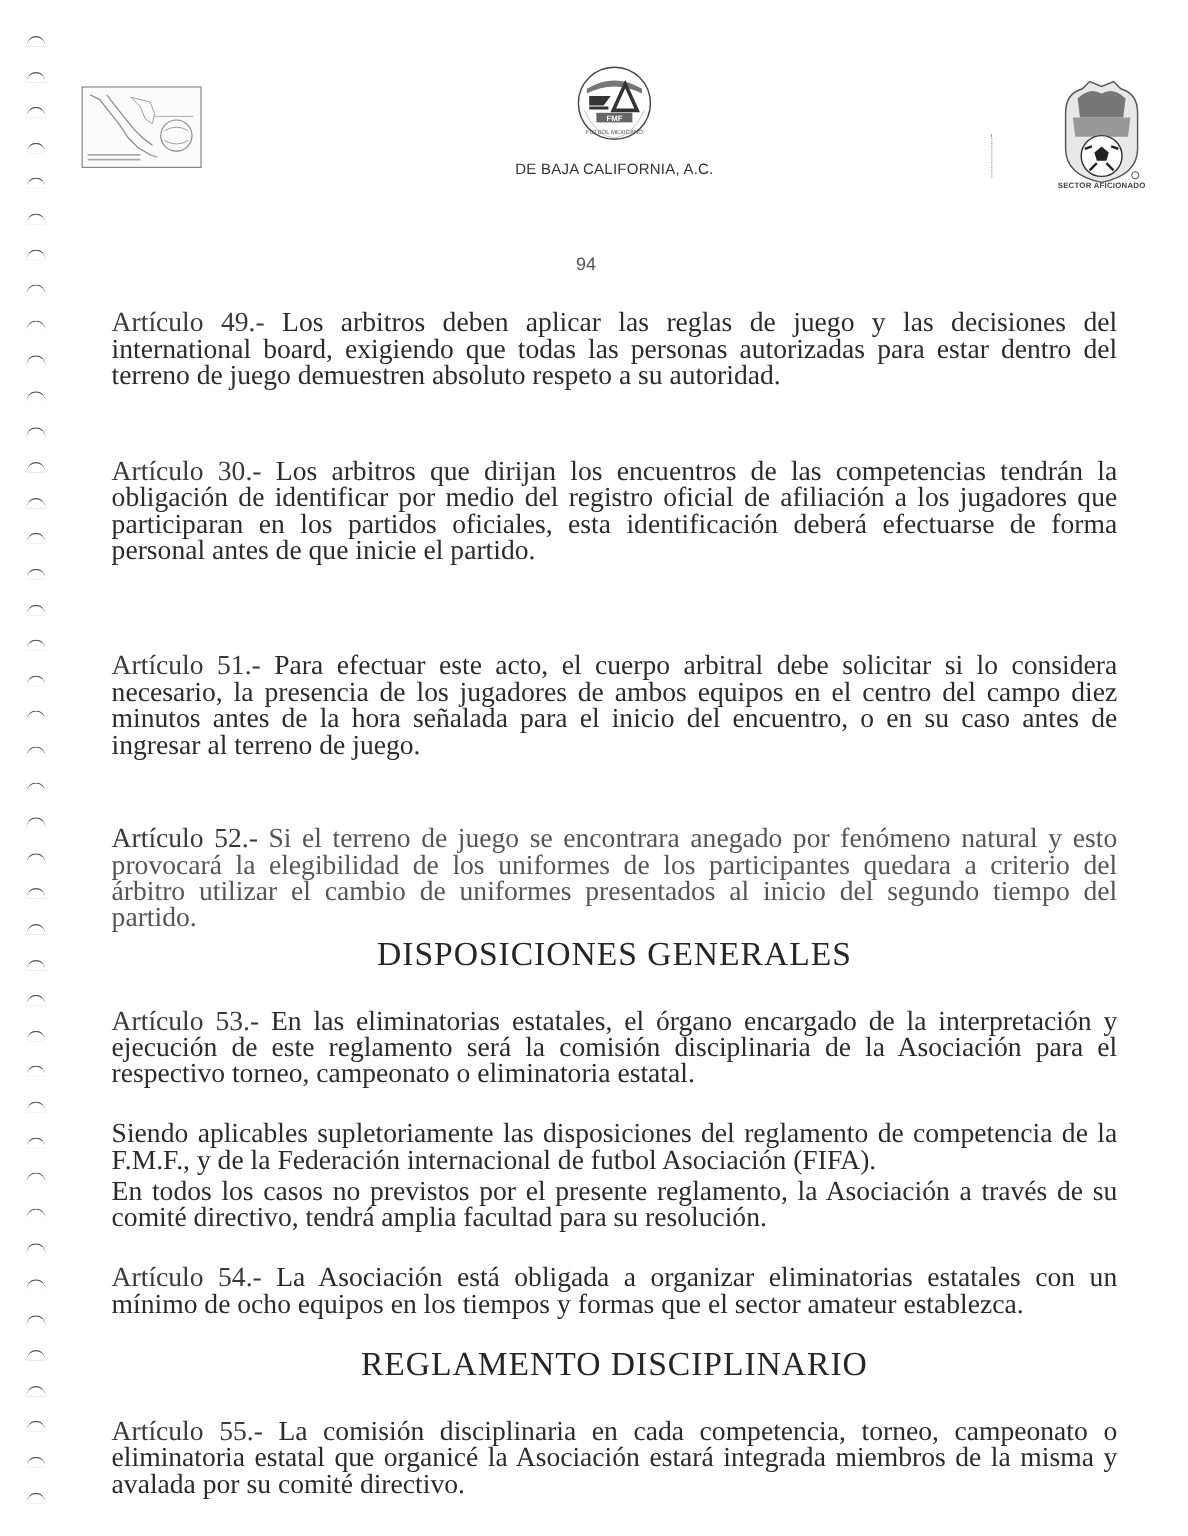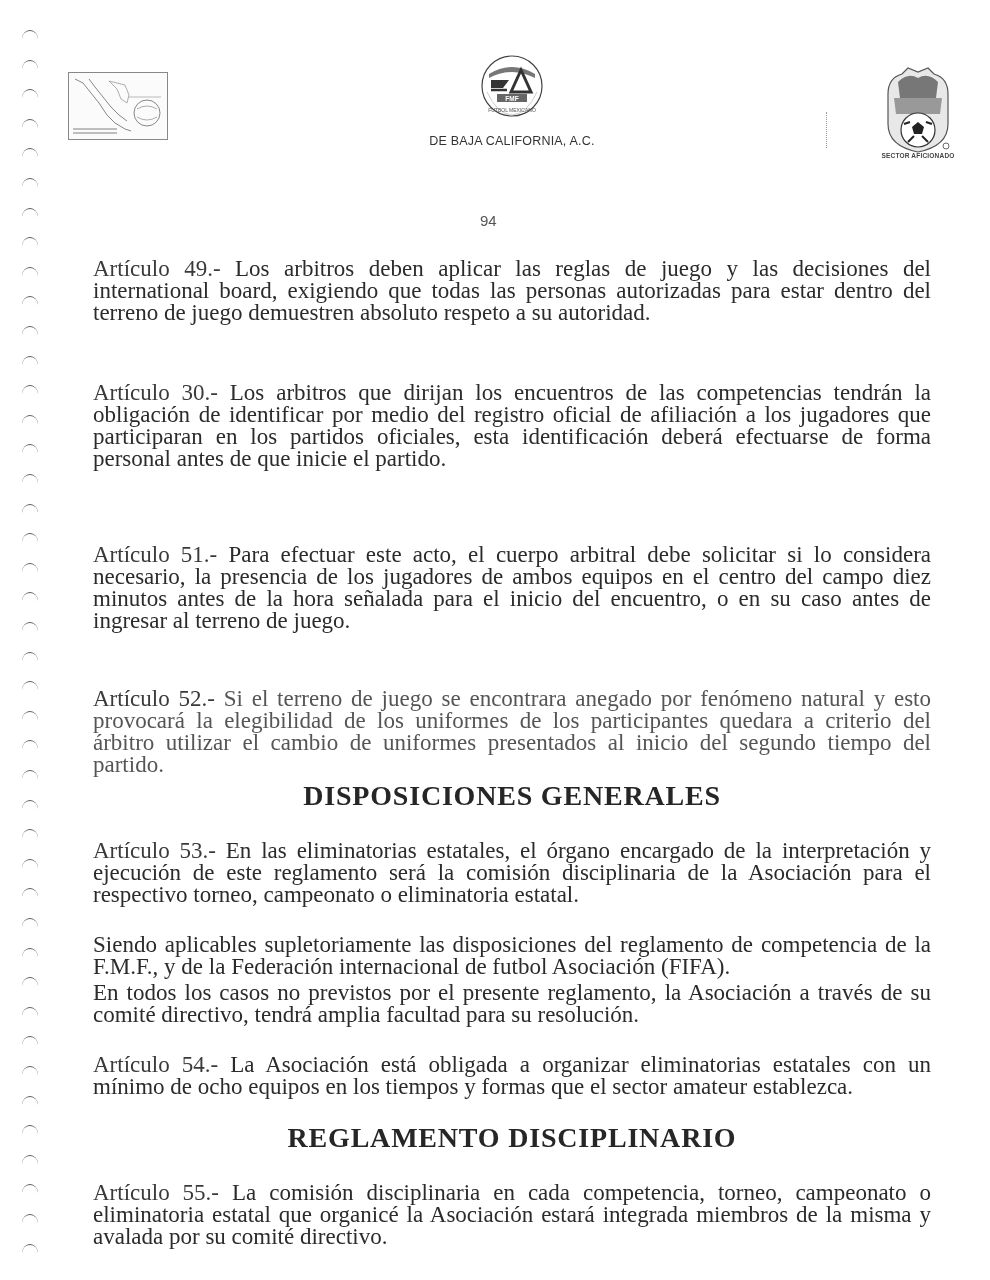--- a/index.html
+++ b/index.html
@@ -128,21 +128,21 @@
     }
     .section-heading {
       position: absolute;
       left: 0;
       width: 838px;
       text-align: center;
       font-size: 28px;
       letter-spacing: 0.8px;
       color: #262626;
       margin: 0;
-      font-weight: bold;
+      font-weight: normal;
     }
     .faded { color: #555; margin-top: 24px; }
   </style>
 </head>
 <body>
 
 <div class="binding" id="binding">
     <div class="mark" style="top: 0px;"></div>
     <div class="mark" style="top: 29.6px;"></div>
     <div class="mark" style="top: 59.2px;"></div>

